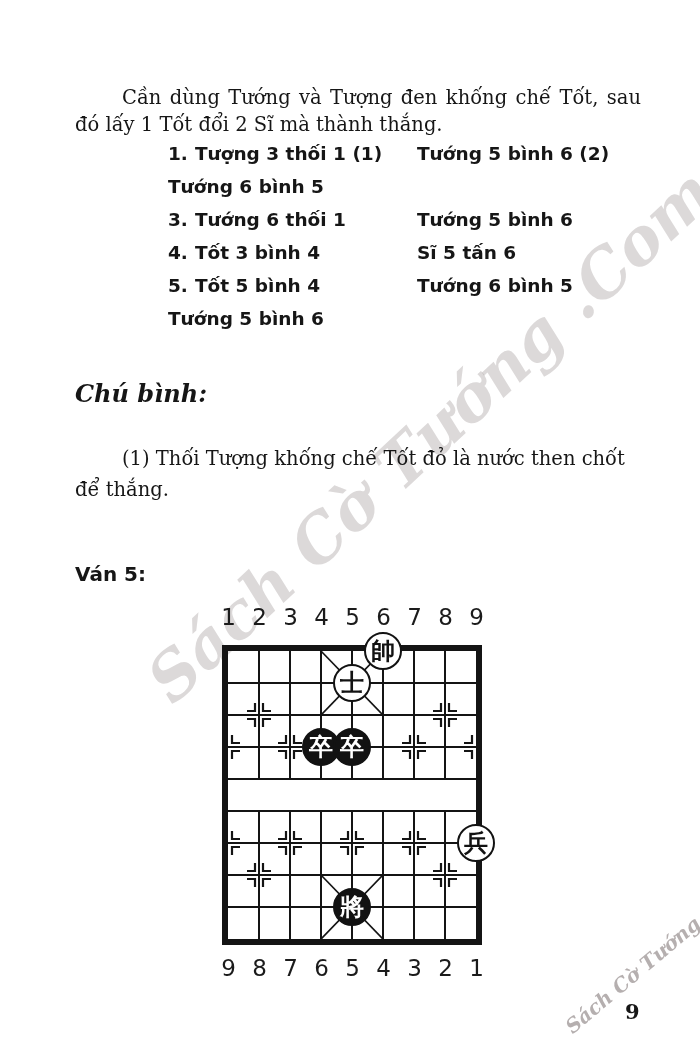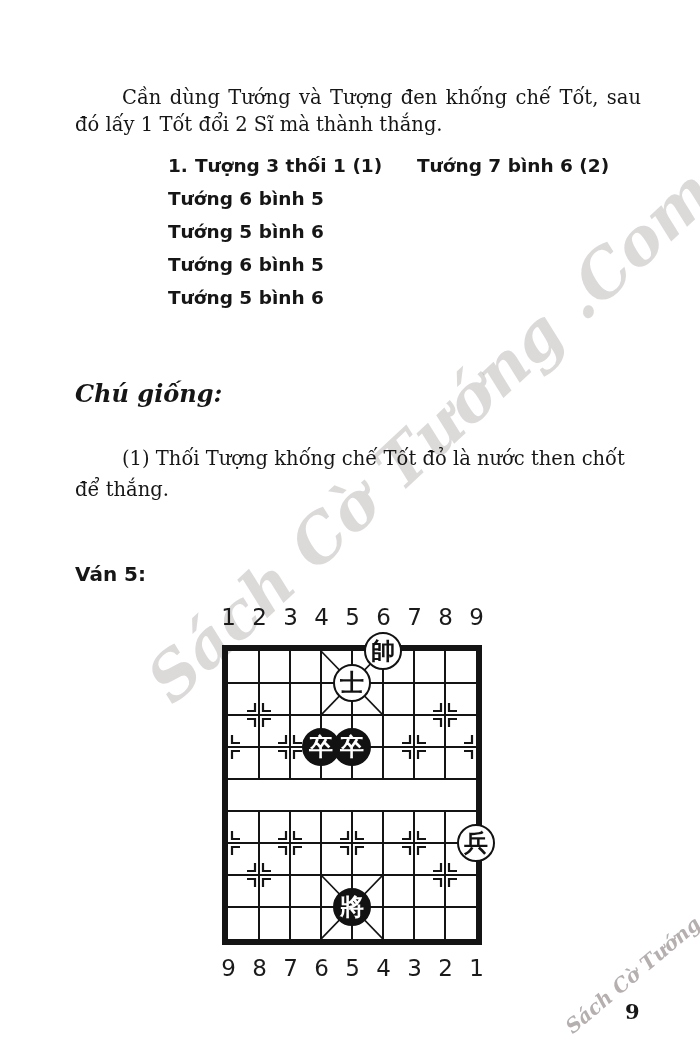--- a/index.html
+++ b/index.html
@@ -10,21 +10,21 @@
   .layer{position:absolute;inset:0;}
   
   .intro{
     position:absolute;left:75px;top:84px;width:566px;margin:0;
     font-size:19.5px;line-height:27px;text-align:justify;text-indent:47px;
   }
   .moves{
     position:absolute;left:168px;top:143px;width:460px;
     font-family:"DejaVu Sans", sans-serif;font-weight:bold;font-size:18.5px;
   }
-  .move-row{display:flex;height:33px;align-items:flex-end;}
+  .move-row{display:flex;height:33px;align-items:flex-start;}
   .mv-left{width:249px;white-space:nowrap;}
   .mv-right{flex:1;white-space:nowrap;}
   .mv-num{margin-right:7px;}
   .notes-heading{
     position:absolute;left:75px;top:379px;margin:0;
     font-family:"DejaVu Serif", serif;font-style:italic;font-weight:bold;font-size:24px;
   }
   .note{position:absolute;left:75px;width:566px;margin:0;font-size:19.5px;line-height:31px;text-indent:47px;}
   .note1{top:443px;}
   .note2{top:457px;text-align:justify;}
@@ -83,37 +83,43 @@
   <div class="watermark big">Sách Cờ Tướng .Com</div>
   <div class="watermark small">Sách Cờ Tướng .Com</div>
 
   <div class="content">
 
     <p class="intro">Cần dùng Tướng và Tượng đen khống chế Tốt, sau đó lấy 1 Tốt đổi 2 Sĩ mà thành thắng.</p>
 
     <div class="moves" id="moves">
         <div class="move-row">
           <span class="mv-left"><span class="mv-num">1.</span>Tượng 3 thối 1 (1)</span>
-          <span class="mv-right">Tướng 7 bình 6 (2)</span>
+          <span class="mv-right">Tướng 5 bình 6 (2)</span>
         </div>
         <div class="move-row">
           <span class="mv-right">Tướng 6 bình 5</span>
         </div>
         <div class="move-row">
+          <span class="mv-left"><span class="mv-num">3.</span>Tướng 6 thối 1</span>
           <span class="mv-right">Tướng 5 bình 6</span>
         </div>
         <div class="move-row">
+          <span class="mv-left"><span class="mv-num">4.</span>Tốt 3 bình 4</span>
+          <span class="mv-right">Sĩ 5 tấn 6</span>
+        </div>
+        <div class="move-row">
+          <span class="mv-left"><span class="mv-num">5.</span>Tốt 5 bình 4</span>
           <span class="mv-right">Tướng 6 bình 5</span>
         </div>
         <div class="move-row">
           <span class="mv-right">Tướng 5 bình 6</span>
         </div>
       </div>
 
-    <h3 class="notes-heading">Chú giống:</h3>
+    <h3 class="notes-heading">Chú bình:</h3>
     <p class="note note1">(1) Thối Tượng khống chế Tốt đỏ là nước then chốt để thắng.</p>
 
     <span class="game-label">Ván 5:</span>
 
     <div class="col-numbers top" id="topnums">
         <span>1</span>
         <span>2</span>
         <span>3</span>
         <span>4</span>
         <span>5</span>

